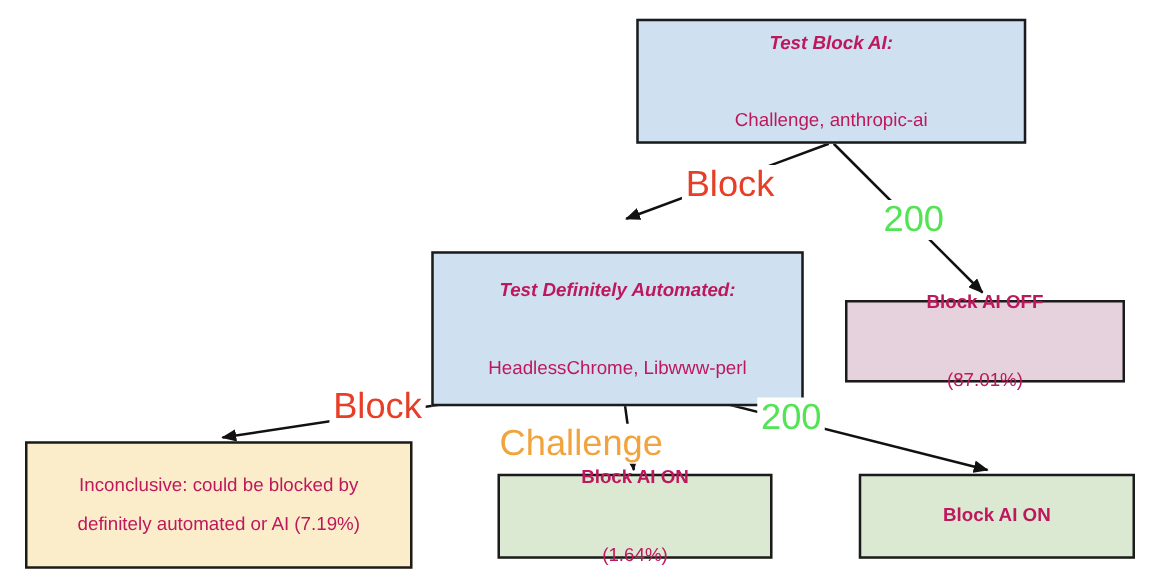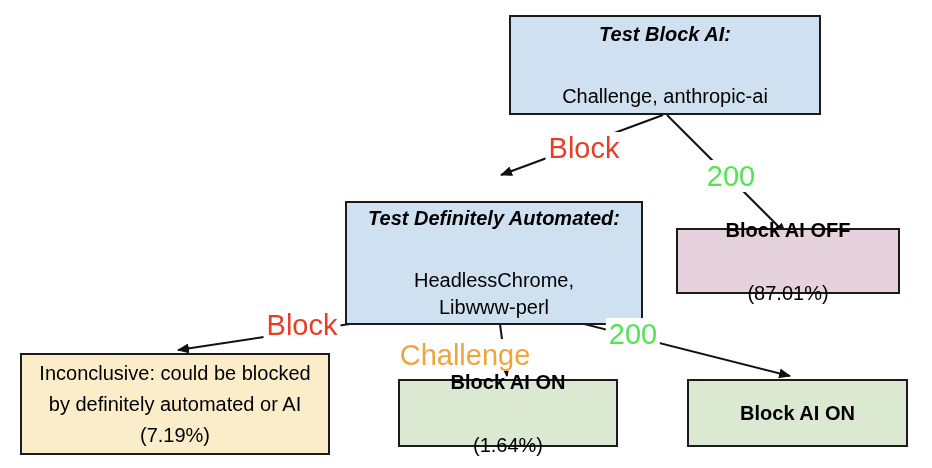--- a/index.html
+++ b/index.html
@@ -28,31 +28,31 @@
   }
   .node {
     position: absolute;
     box-sizing: border-box;
     border: 2px solid #1b1b1b;
     display: flex;
     flex-direction: column;
     justify-content: center;
     align-items: center;
     text-align: center;
-    color: #000000;
-    font-size: 20px;
+    color: #be185d;
+    font-size: 15px;
     line-height: 27px;
     padding: 2px 10px;
     gap: 35px;
   }
   .node .title { font-weight: bold; }
   .node.test .title { font-style: italic; }
   .node-top  { left: 509px; top: 15px;  width: 312px; height: 100px; }
   .node-mid  { left: 345px; top: 177px; width: 298px; height: 124px; }
-  .node-off  { left: 676px; top: 228px; width: 224px; height: 66px; line-height: 28px; }
+  .node-off  { left: 676px; top: 240px; width: 224px; height: 66px; line-height: 28px; }
   .node-inc  { left: 20px;  top: 353px; width: 310px; height: 102px; line-height: 31px; }
   .node-on1  { left: 398px; top: 379px; width: 220px; height: 68px; line-height: 28px; }
   .node-on2  { left: 687px; top: 379px; width: 221px; height: 68px; line-height: 28px; }
   .node-mid .body { max-width: 230px; text-align: center; }
   .node-inc .lead { font-weight: normal; }
   .edge-label {
     position: absolute;
     transform: translate(-50%, -50%);
     font-size: 29px;
     line-height: 32px;

